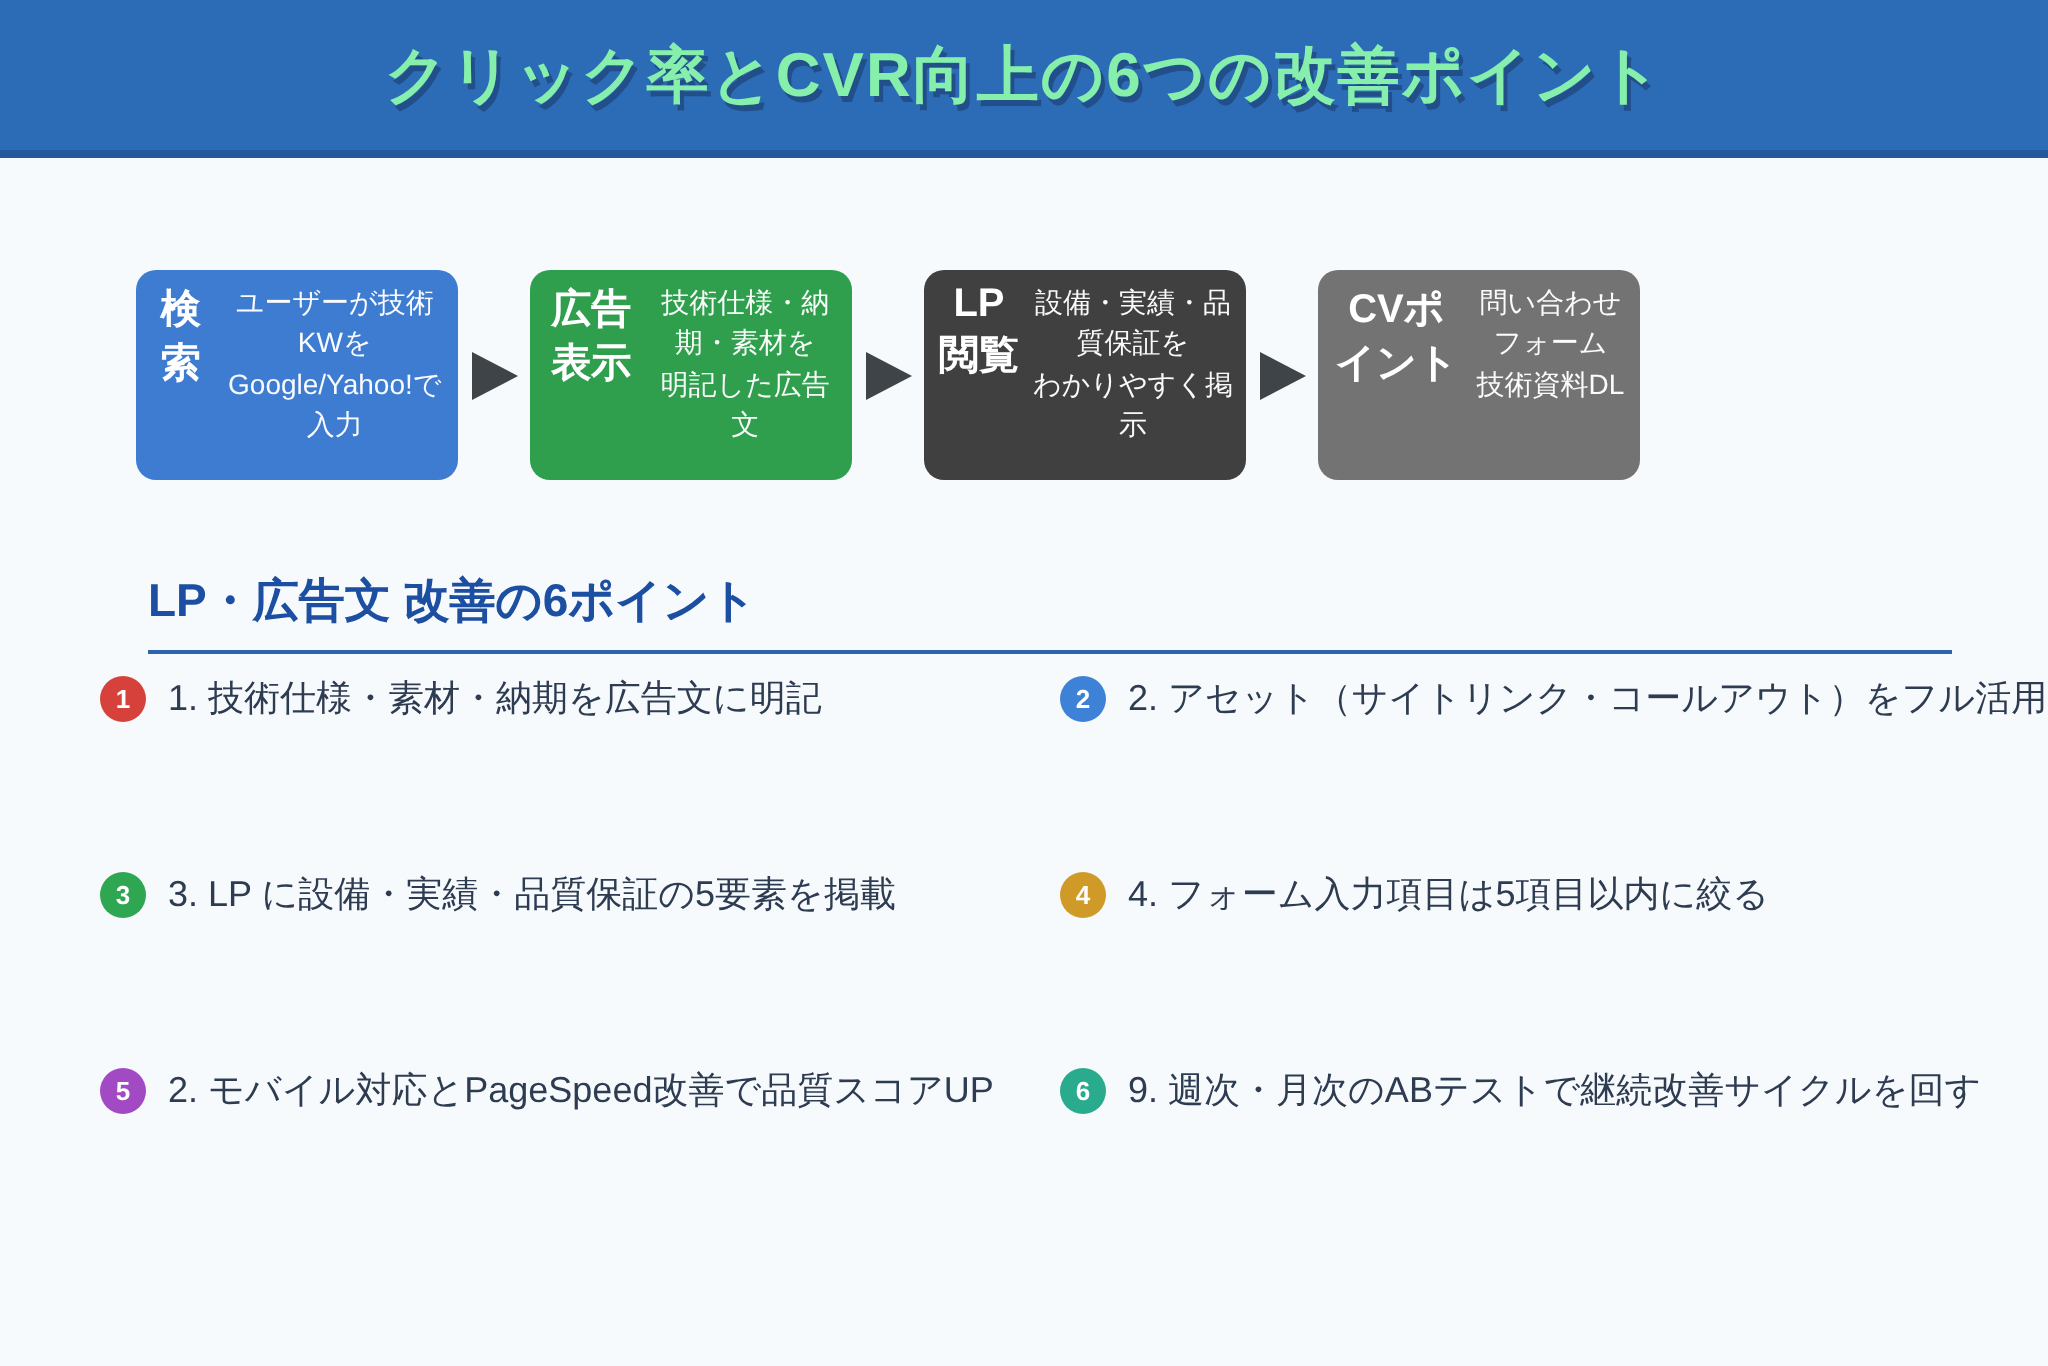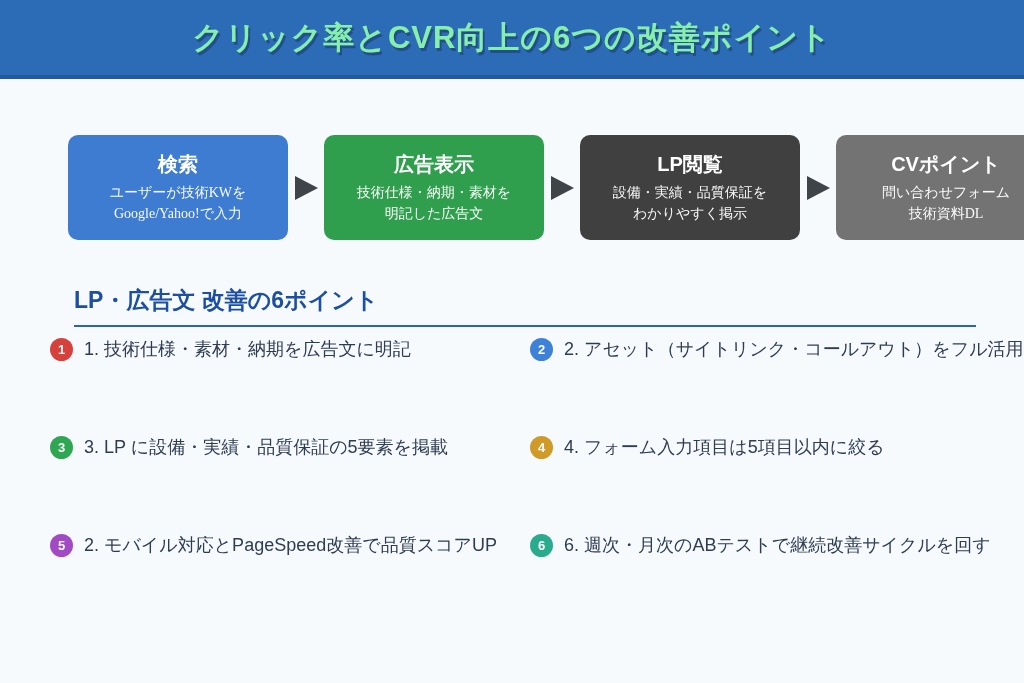--- a/index.html
+++ b/index.html
@@ -22,27 +22,27 @@
     text-shadow: 2px 3px 0 rgba(23, 48, 92, 0.5);
     white-space: nowrap;
   }
 
   
   .flow {
     position: absolute; top: 135px; left: 68px;
     display: flex; align-items: center;
   }
   .step {
-    width: 220px; height: 105px; border-radius: 10px;
+    width: 161px; height: 105px; border-radius: 10px;
     color: #ffffff; text-align: center; box-sizing: border-box;
-    display: flex; flex-direction: column; justify-content: center;
+    display: flex; justify-content: center;
     gap: 5px; padding: 6px 6px; flex: none;
   }
   .step-title { font-size: 20px; font-weight: bold; }
-  .step-desc { font-size: 14px; line-height: 1.45; color: rgba(255,255,255,0.97); font-family: Liberation Serif, serif; }
+  .step-desc { font-size: 14px; line-height: 1.45; color: rgba(255,255,255,0.97); }
   .arrow-cell {
     width: 36px; flex: none;
     display: flex; align-items: center; justify-content: center;
   }
   .arrow {
     width: 0; height: 0;
     border-left: 23px solid #3f4448;
     border-top: 12px solid transparent;
     border-bottom: 12px solid transparent;
   }
@@ -150,16 +150,16 @@
     <div class="point-text">4. フォーム入力項目は5項目以内に絞る</div>
   </div>
 
   <div class="point">
     <div class="badge" style="background-color: rgb(161, 74, 196);">5</div>
     <div class="point-text">2. モバイル対応とPageSpeed改善で品質スコアUP</div>
   </div>
 
   <div class="point">
     <div class="badge" style="background-color: rgb(42, 171, 142);">6</div>
-    <div class="point-text">6. 週次・月次のABテストで継続改善サイクルを回す</div>
+    <div class="point-text">9. 週次・月次のABテストで継続改善サイクルを回す</div>
   </div>
 
 </div>
 
 </body></html>

